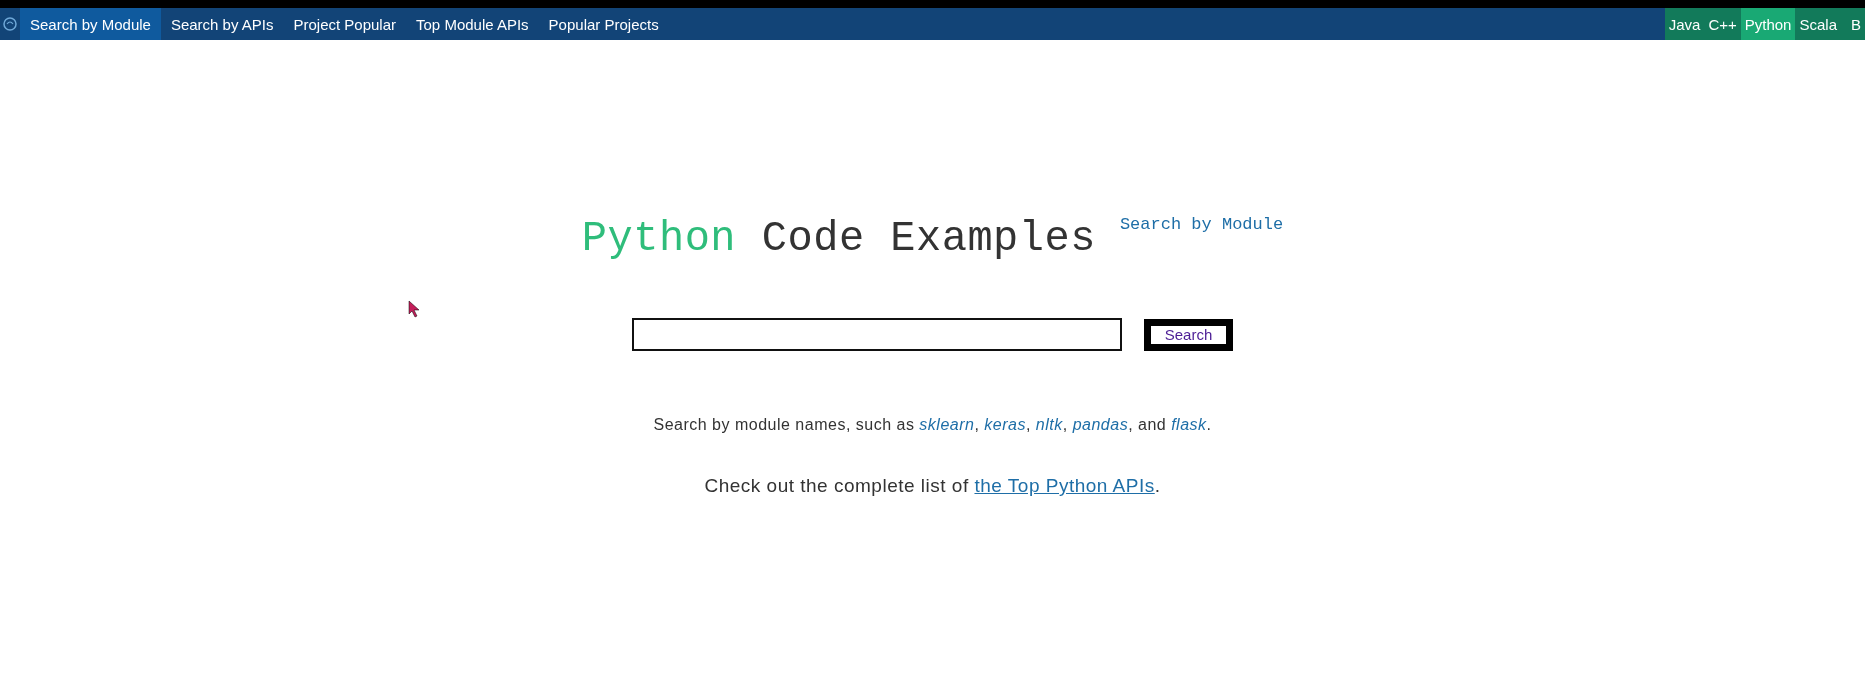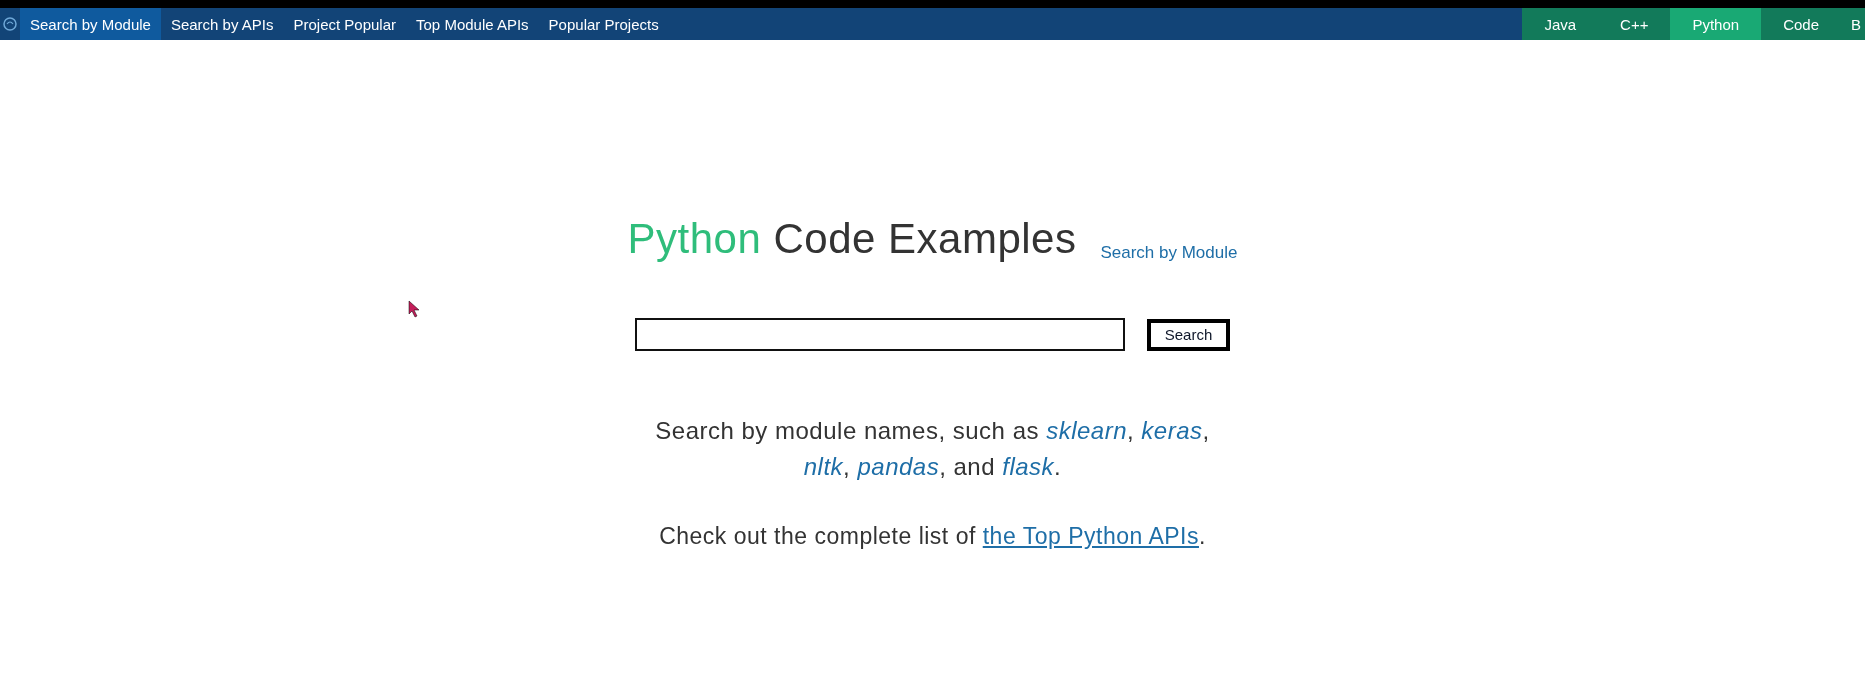--- a/index.html
+++ b/index.html
@@ -48,21 +48,21 @@
     .nav-item.active {
       background: #0f5a9e;
     }
     .nav-right {
       margin-left: auto;
       display: flex;
       align-items: center;
       height: 100%;
     }
     .lang-item {
-      padding: 0 22px;
+      padding: 0 4px;
       height: 100%;
       display: flex;
       align-items: center;
       cursor: pointer;
       white-space: nowrap;
       background: #127a5a;
     }
     .lang-item.active {
       background: #19a974;
     }
@@ -72,22 +72,23 @@
     }
     .main {
       width: 100%;
       display: flex;
       flex-direction: column;
       align-items: center;
       padding-top: 175px;
     }
     .title-row {
       display: flex;
-      align-items: flex-end;
+      align-items: flex-start;
       gap: 24px;
+      font-family: Liberation Mono, monospace;
     }
     .title {
       font-size: 42px;
       font-weight: 400;
       color: #333333;
       letter-spacing: 0.5px;
     }
     .title .accent {
       color: #2fbd7b;
     }
@@ -106,43 +107,43 @@
       width: 490px;
       height: 33px;
       border: 2px solid #111111;
       padding: 4px 8px;
       font-size: 16px;
       outline: none;
     }
     .search-button {
       height: 32px;
       padding: 0 14px;
-      border: 4px solid #000000;
+      border: 7px solid #000000;
       background: #ffffff;
-      color: #0f172a;
+      color: #4c1d95;
       font-size: 15px;
       cursor: pointer;
     }
     .hint {
       margin-top: 62px;
-      font-size: 24px;
+      font-size: 16px;
       color: #333333;
       text-align: center;
       line-height: 1.5;
       letter-spacing: 0.5px;
       max-width: 600px;
     }
     .hint .module-link {
       color: #1e6ea7;
       font-style: italic;
       cursor: pointer;
     }
     .apis-line {
       margin-top: 38px;
-      font-size: 23px;
+      font-size: 19px;
       color: #333333;
       letter-spacing: 0.5px;
     }
     .apis-line .underline-link {
       color: #1e6ea7;
       text-decoration: underline;
       cursor: pointer;
     }
     .cursor-arrow {
       position: absolute;
@@ -170,21 +171,21 @@
         <div class="nav-item">Project Popular</div>
         <div class="nav-item">Top Module APIs</div>
         <div class="nav-item">Popular Projects</div>
       </div>
   </div>
   <div class="nav-right">
     <div id="nav-lang-items" style="display: flex; height: 100%;">
         <div class="lang-item">Java</div>
         <div class="lang-item">C++</div>
         <div class="lang-item active">Python</div>
-        <div class="lang-item">Code</div>
+        <div class="lang-item">Scala</div>
         <div class="lang-item partial">B</div>
       </div>
   </div>
 </nav>
 
 <main class="main">
   <div class="title-row">
     <h1 class="title">
       <span class="accent">Python</span><span> Code Examples</span>
     </h1>

